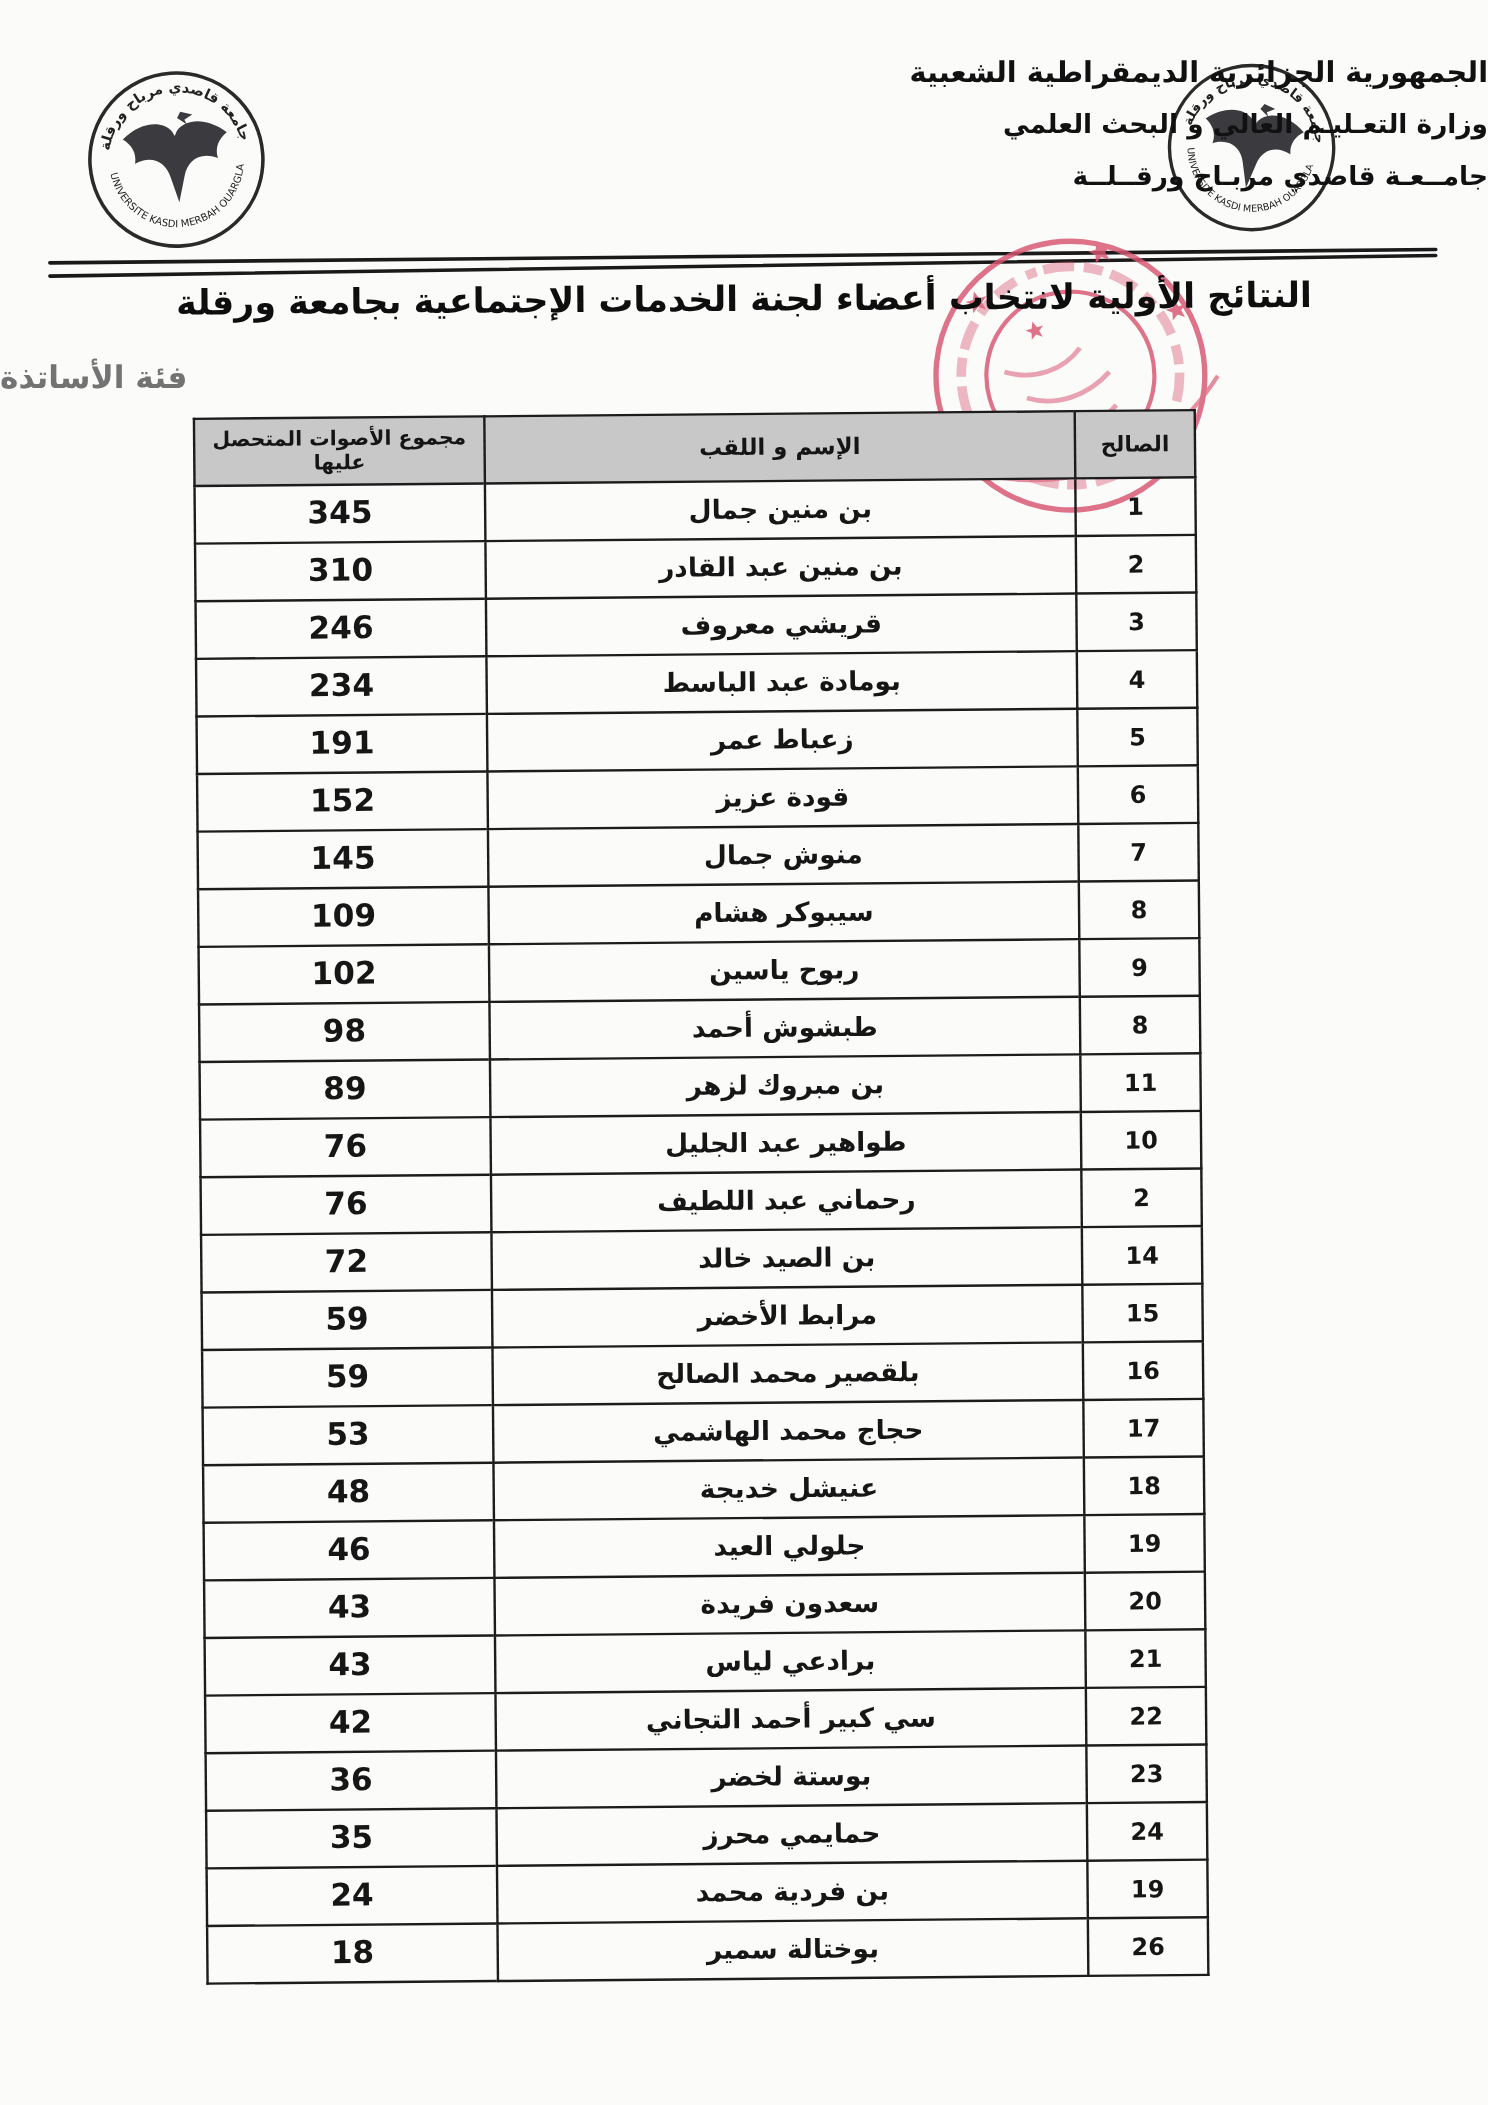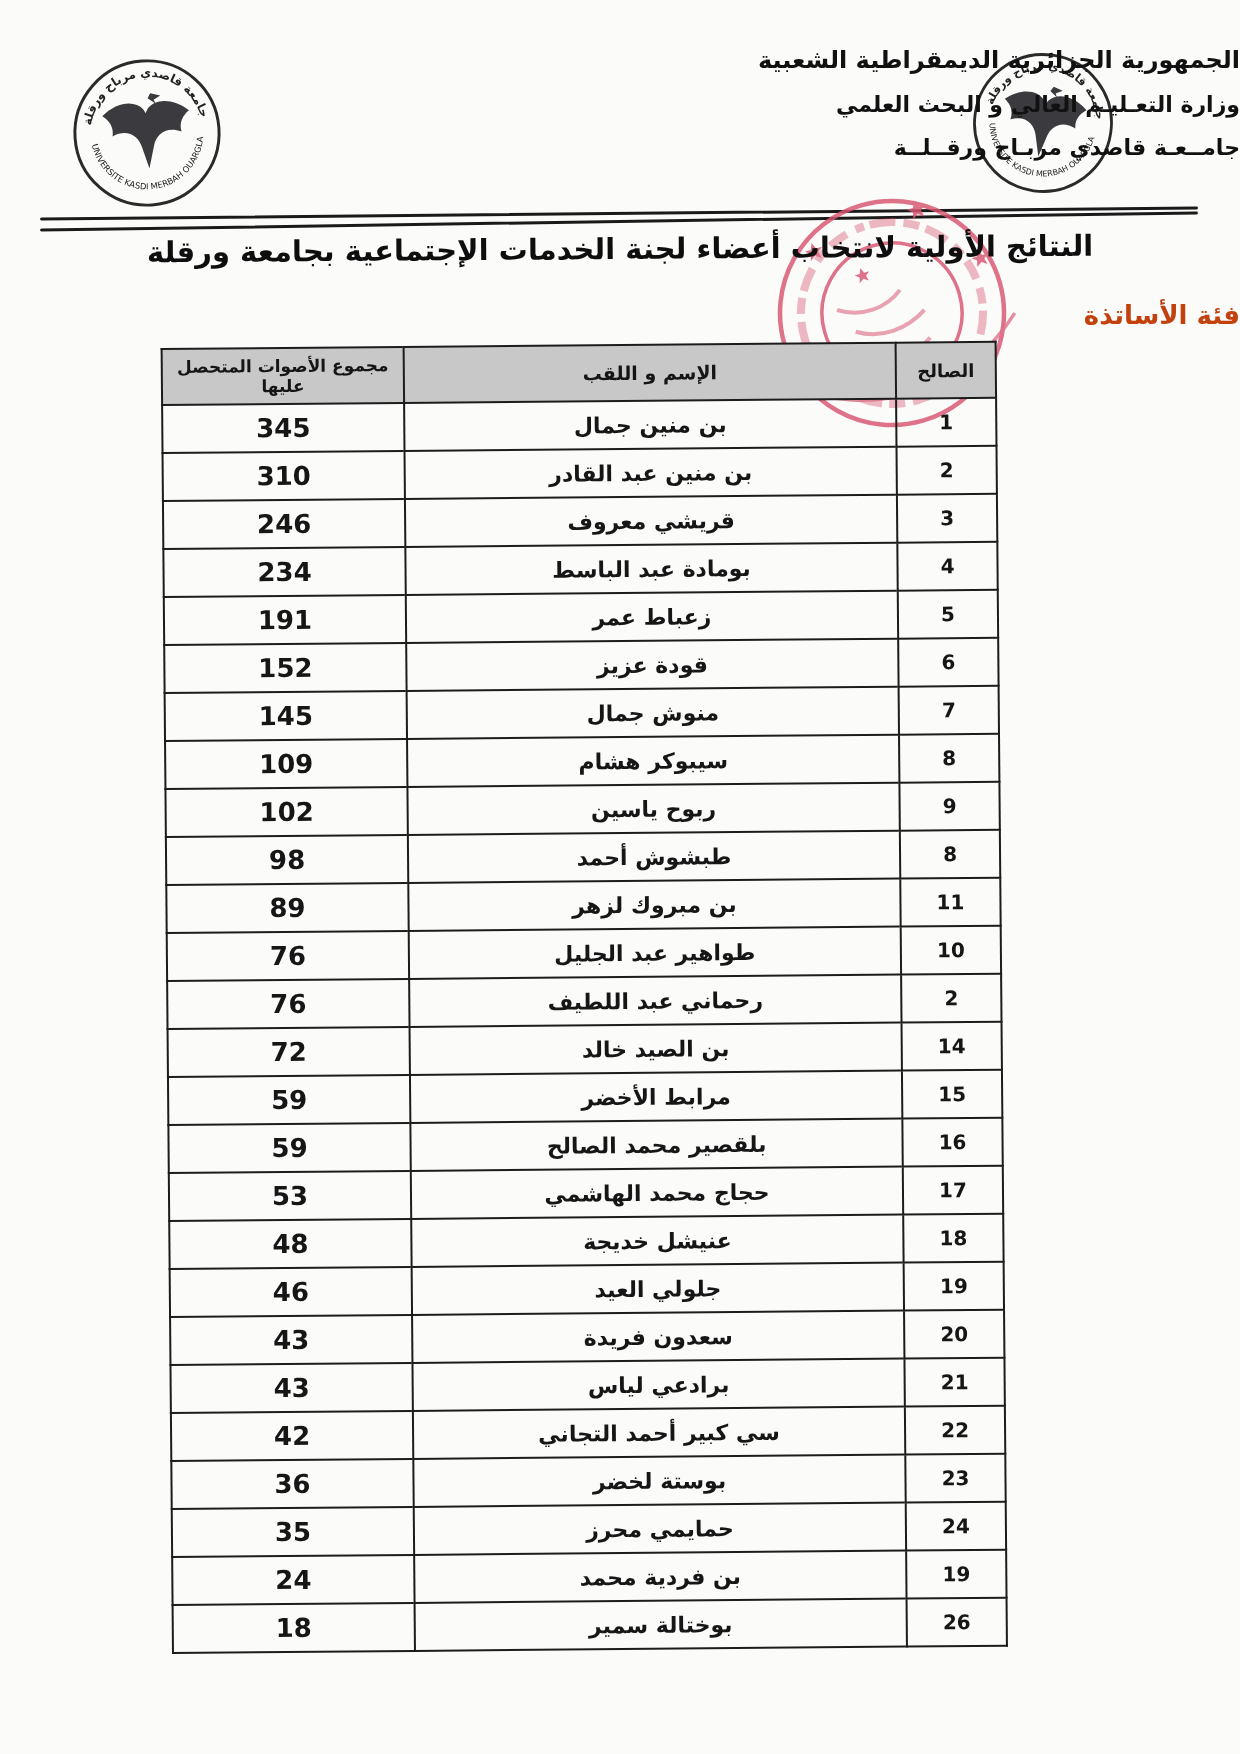--- a/index.html
+++ b/index.html
@@ -27,22 +27,22 @@
   .rule{position:absolute;left:0;width:100%;height:3px;background:#1a1a1a;border-radius:2px;}
   .rule.a{top:12px;transform:rotate(-0.55deg);}
   .rule.b{top:20px;transform:rotate(-0.85deg);}
 
   
   .doc-title{
     position:absolute;top:232px;left:0;right:0;text-align:center;direction:rtl;
     font-size:29px;font-weight:bold;color:#0e0e0e;transform:rotate(-0.4deg);
   }
   .doc-subtitle{
-    position:absolute;top:300px;left:0;right:0;text-align:right;direction:rtl;
-    font-size:26px;font-weight:bold;color:#c2410c;
+    position:absolute;top:300px;left:0;right:0;text-align:left;direction:rtl;
+    font-size:26px;font-weight:bold;color:#737373;
   }
 
   
   .stamp{position:absolute;left:752px;top:178px;width:280px;height:270px;
          transform:rotate(-16deg);opacity:.82;pointer-events:none;}
 
   
   .tbl-wrap{position:absolute;left:172px;top:348px;transform:rotate(-0.5deg);transform-origin:0 100%;}
   table.results{border-collapse:collapse;direction:rtl;background:transparent;}
   table.results th,table.results td{

